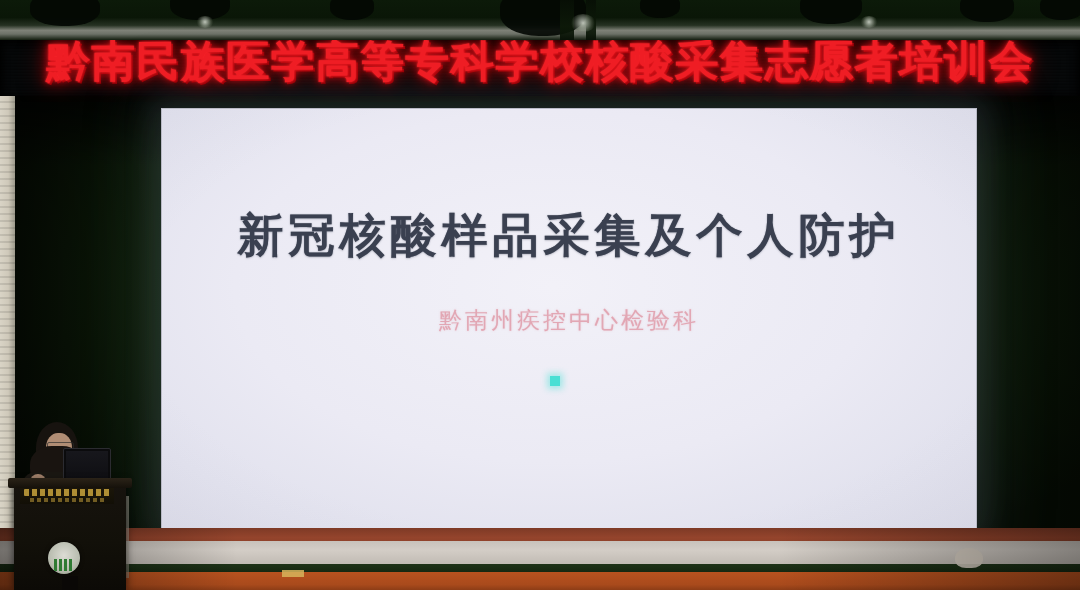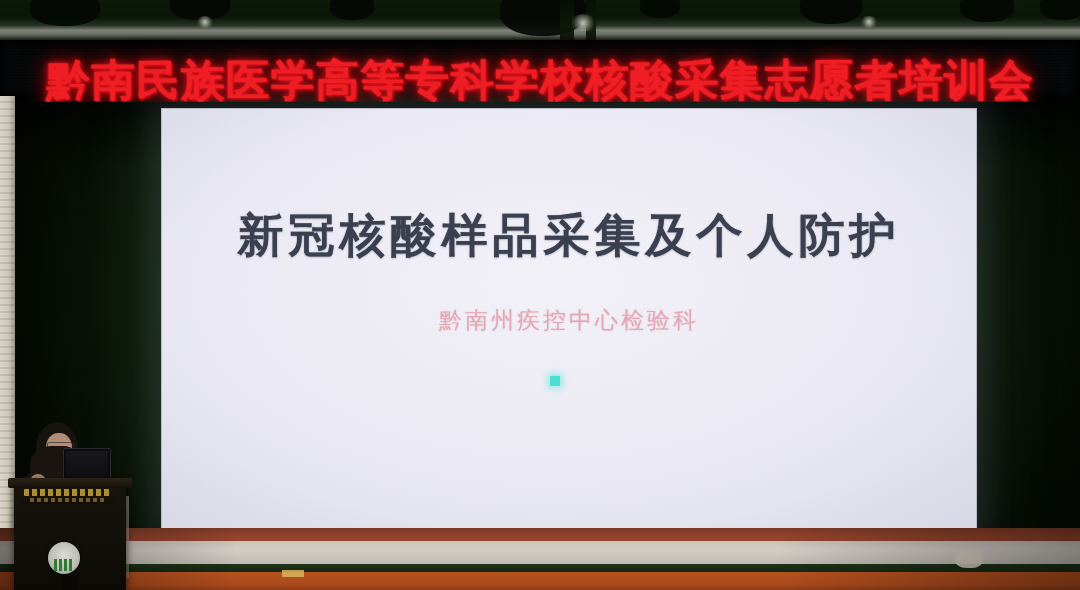--- a/index.html
+++ b/index.html
@@ -57,21 +57,21 @@
 
   
   .led-banner {
     position: absolute;
     left: 0; top: 40px;
     width: 1080px;
     height: 62px;
     background: #07090a;
     box-shadow: inset 0 4px 10px rgba(0,0,0,.9), inset 0 -5px 12px rgba(0,0,0,.95);
     display: flex;
-    align-items: flex-end;
+    align-items: flex-start;
     justify-content: center;
     overflow: hidden;
   }
   .led-banner::after {
     content: "";
     position: absolute;
     left: 0; top: 0; right: 0; bottom: 0;
     background: repeating-linear-gradient(
       to bottom,
       rgba(0,0,0,0) 0px,

